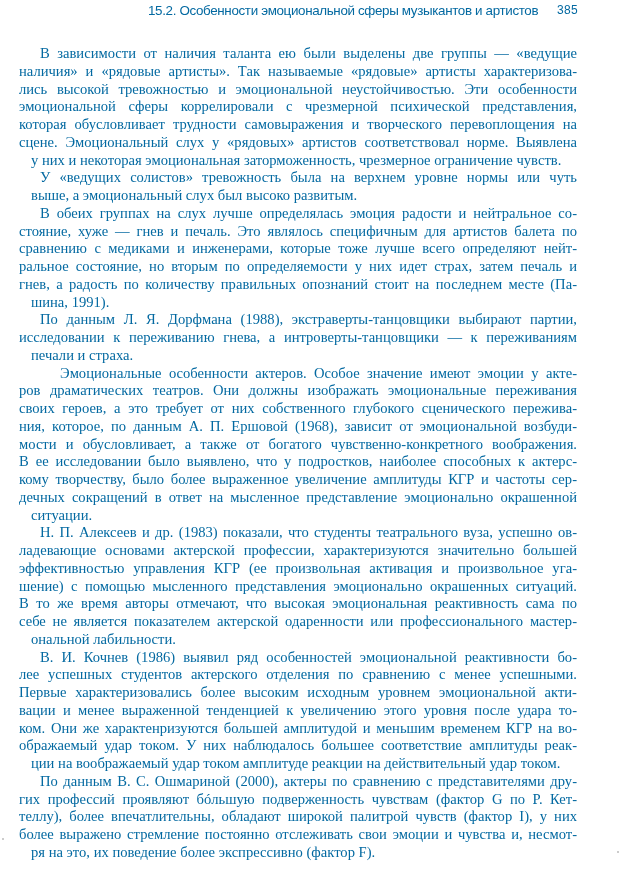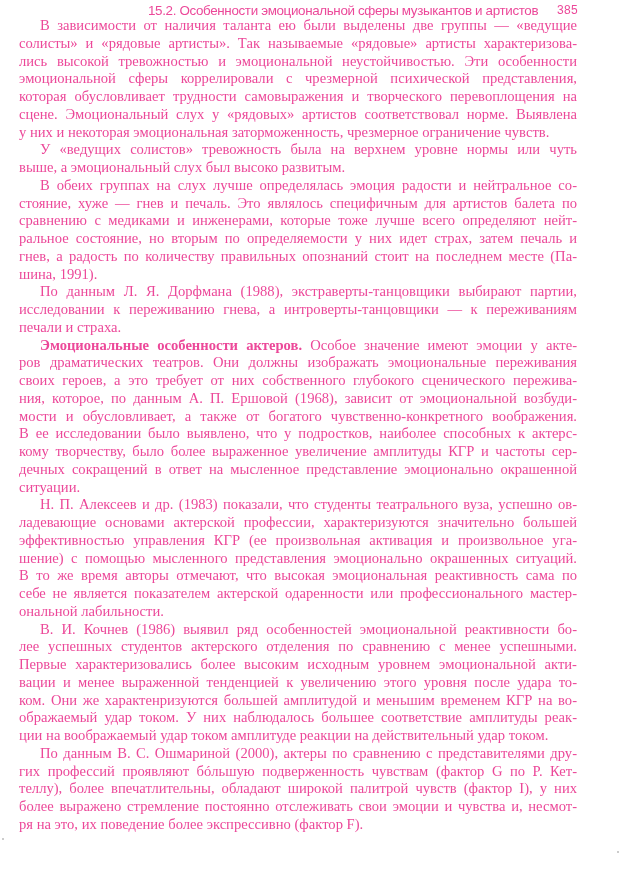--- a/index.html
+++ b/index.html
@@ -16,85 +16,86 @@
     }
     .running-head {
       position: absolute;
       top: 3px;
       left: 148px;
       width: 430px;
       height: 18px;
       font-family: "Liberation Sans", sans-serif;
       font-size: 13.4px;
       letter-spacing: -0.35px;
-      color: #ec4899;
+      color: #0369a1;
     }
     .running-head .title {
       position: absolute;
       left: 0;
       top: 0;
       white-space: nowrap;
     }
     .running-head .page-no {
       position: absolute;
       right: 0;
       top: 0;
       font-size: 12px;
       letter-spacing: 0.3px;
     }
     .body-text {
       position: absolute;
-      top: 17px;
+      top: 45px;
       left: 19px;
       width: 558px;
       font-family: "Liberation Serif", serif;
       font-size: 14.6px;
       line-height: 17.75px;
-      color: #ec4899;
+      color: #0369a1;
     }
     .para {
       margin: 0;
       padding: 0;
     }
     .line {
       display: block;
       height: 17.75px;
       white-space: nowrap;
       text-align: justify;
       text-align-last: justify;
       overflow: visible;
     }
     .line.first {
       padding-left: 21px;
     }
     .line.last {
       text-align-last: left;
+      margin-left: 12px;
     }
-    .bold { font-weight: bold; }
+    .bold { font-weight: normal; margin-left: 20px; }
     .ital { }
     .speck {
       position: absolute;
       width: 2px;
       height: 2px;
       background: #bbb;
       border-radius: 1px;
     }
   </style>
 </head>
 <body>
 
 <div class="running-head">
   <span class="title">15.2. Особенности эмоциональной сферы музыкантов и артистов</span>
   <span class="page-no">385</span>
 </div>
 
 <div class="body-text" id="body-text">
     <div class="para">
       <span class="line first"><span>В зависимости от наличия таланта ею были выделены две группы — «ведущие</span></span>
-      <span class="line"><span>солисты» и «рядовые артисты». Так называемые «рядовые» артисты характеризова-</span></span>
+      <span class="line"><span>наличия» и «рядовые артисты». Так называемые «рядовые» артисты характеризова-</span></span>
       <span class="line"><span>лись высокой тревожностью и эмоциональной неустойчивостью. Эти особенности</span></span>
       <span class="line"><span>эмоциональной сферы коррелировали с чрезмерной психической представления,</span></span>
       <span class="line"><span>которая обусловливает трудности самовыражения и творческого перевоплощения на</span></span>
       <span class="line"><span>сцене. Эмоциональный слух у «рядовых» артистов соответствовал норме. Выявлена</span></span>
       <span class="line last"><span>у них и некоторая эмоциональная заторможенность, чрезмерное ограничение чувств.</span></span>
     </div>
     <div class="para">
       <span class="line first"><span>У «ведущих солистов» тревожность была на верхнем уровне нормы или чуть</span></span>
       <span class="line last"><span>выше, а эмоциональный слух был высоко развитым.</span></span>
     </div>

